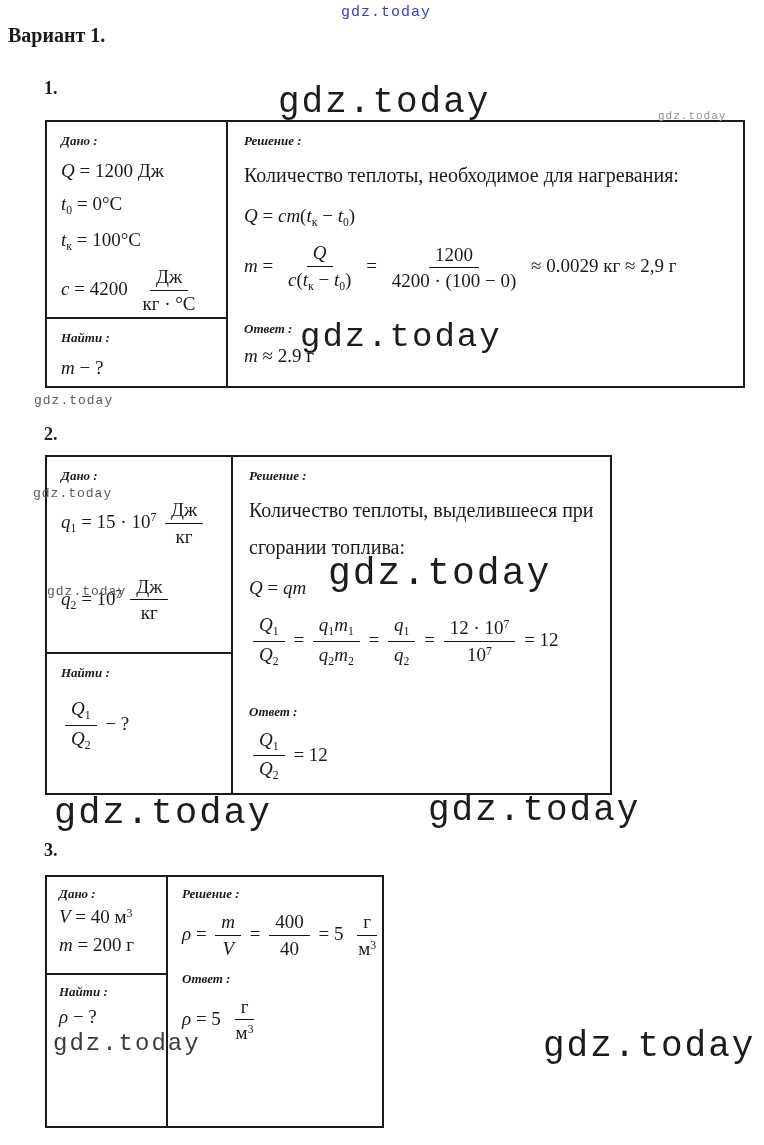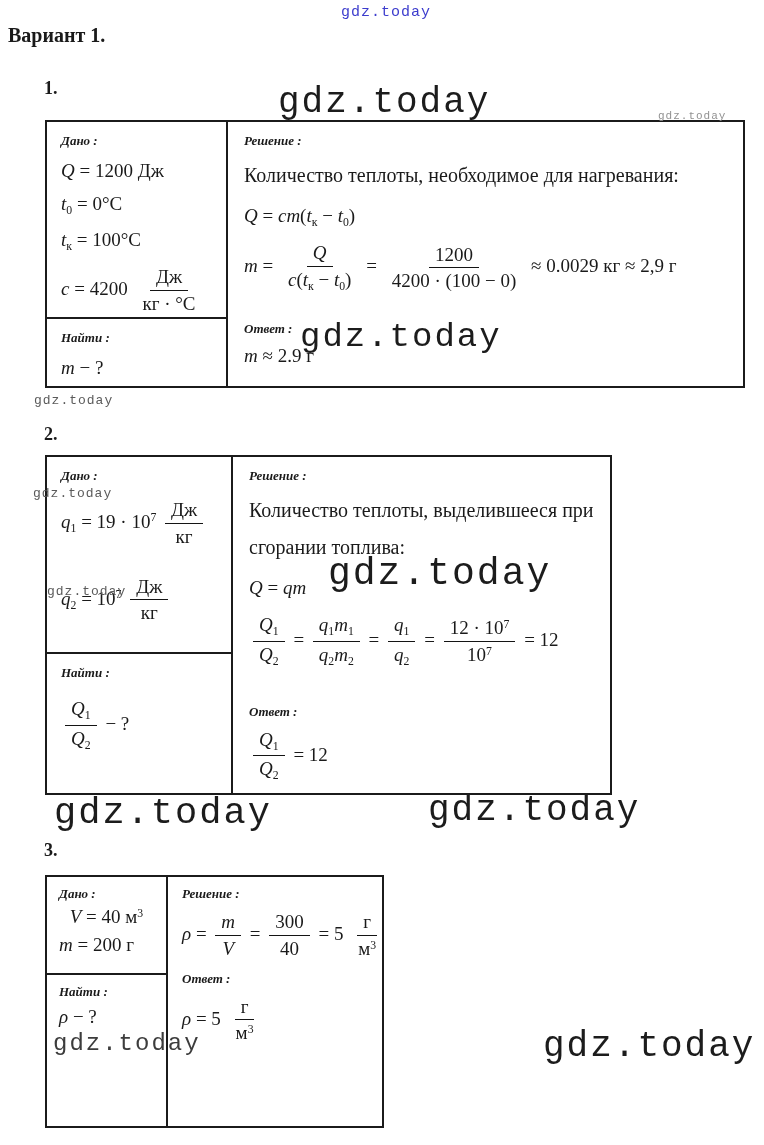--- a/index.html
+++ b/index.html
@@ -95,21 +95,21 @@
           </span><span class="r"> ≈ 0.0029 кг ≈ 2,9 г</span></div>
       <div class="hdr ans-hdr">Ответ :</div>
       <div class="mline" style="margin-top:2px;"><span class="i">m</span><span class="r"> ≈ 2.9 г</span></div>
     </div>
   </section>
 
   <section class="pbox mid" style="left:45px;top:455px;width:567px;height:340px;">
     <div class="col-left" style="width:186px;">
       <div class="cell given" style="height:195px;">
         <div class="hdr">Дано :</div>
-        <div class="mline" style="margin-top:14px;"><span class="i">q</span><span class="sub">1</span><span class="r"> = 19 · 10</span><span class="sup">7</span><span class="r"> </span><span class="frac">
+        <div class="mline" style="margin-top:14px;"><span class="i">q</span><span class="sub">1</span><span class="r"> = 15 · 10</span><span class="sup">7</span><span class="r"> </span><span class="frac">
               <span class="num"><span class="r">Дж</span></span>
               <span class="den"><span class="r">кг</span></span>
             </span></div>
         <div class="mline" style="margin-top:26px;"><span class="i">q</span><span class="sub">2</span><span class="r"> = 10</span><span class="sup">7</span><span class="r"> </span><span class="frac">
               <span class="num"><span class="r">Дж</span></span>
               <span class="den"><span class="r">кг</span></span>
             </span></div>
       </div>
       <div class="cell find">
         <div class="hdr">Найти :</div>
@@ -141,35 +141,35 @@
             <span class="num"><span class="i">Q</span><span class="sub">1</span></span>
             <span class="den"><span class="i">Q</span><span class="sub">2</span></span>
           </span><span class="r"> = 12</span></div>
     </div>
   </section>
 
   <section class="pbox tight" style="left:45px;top:875px;width:339px;height:253px;">
     <div class="col-left" style="width:121px;">
       <div class="cell given" style="height:96px;padding:4px 12px;">
         <div class="hdr" style="margin-bottom:4px;">Дано :</div>
-        <div class="mline" style="margin:0 0;text-align:center;"><span class="i">V</span><span class="r"> = 40 м</span><span class="sup">3</span></div>
+        <div class="mline" style="margin:0 0;"><span class="i">V</span><span class="r"> = 40 м</span><span class="sup">3</span></div>
         <div class="mline" style="margin:6px 0;"><span class="i">m</span><span class="r"> = 200 г</span></div>
       </div>
       <div class="cell find" style="padding:4px 12px;">
         <div class="hdr" style="margin-bottom:4px;">Найти :</div>
         <div class="mline" style="margin:6px 0;"><span class="i">ρ</span><span class="r"> − ?</span></div>
       </div>
     </div>
     <div class="col-right" style="padding:4px 14px;">
       <div class="hdr" style="margin-bottom:6px;">Решение :</div>
       <div class="mline" style="margin:8px 0;"><span class="i">ρ</span><span class="r"> = </span><span class="frac">
             <span class="num"><span class="i">m</span></span>
             <span class="den"><span class="i">V</span></span>
           </span><span class="r"> = </span><span class="frac">
-            <span class="num"><span class="r">300</span></span>
+            <span class="num"><span class="r">400</span></span>
             <span class="den"><span class="r">40</span></span>
           </span><span class="r"> = 5 </span><span class="frac">
             <span class="num"><span class="r">г</span></span>
             <span class="den"><span class="r">м</span><span class="sup">3</span></span>
           </span></div>
       <div class="hdr ans-hdr">Ответ :</div>
       <div class="mline" style="margin:8px 0 0;"><span class="i">ρ</span><span class="r"> = 5 </span><span class="frac">
             <span class="num"><span class="r">г</span></span>
             <span class="den"><span class="r">м</span><span class="sup">3</span></span>
           </span></div>

